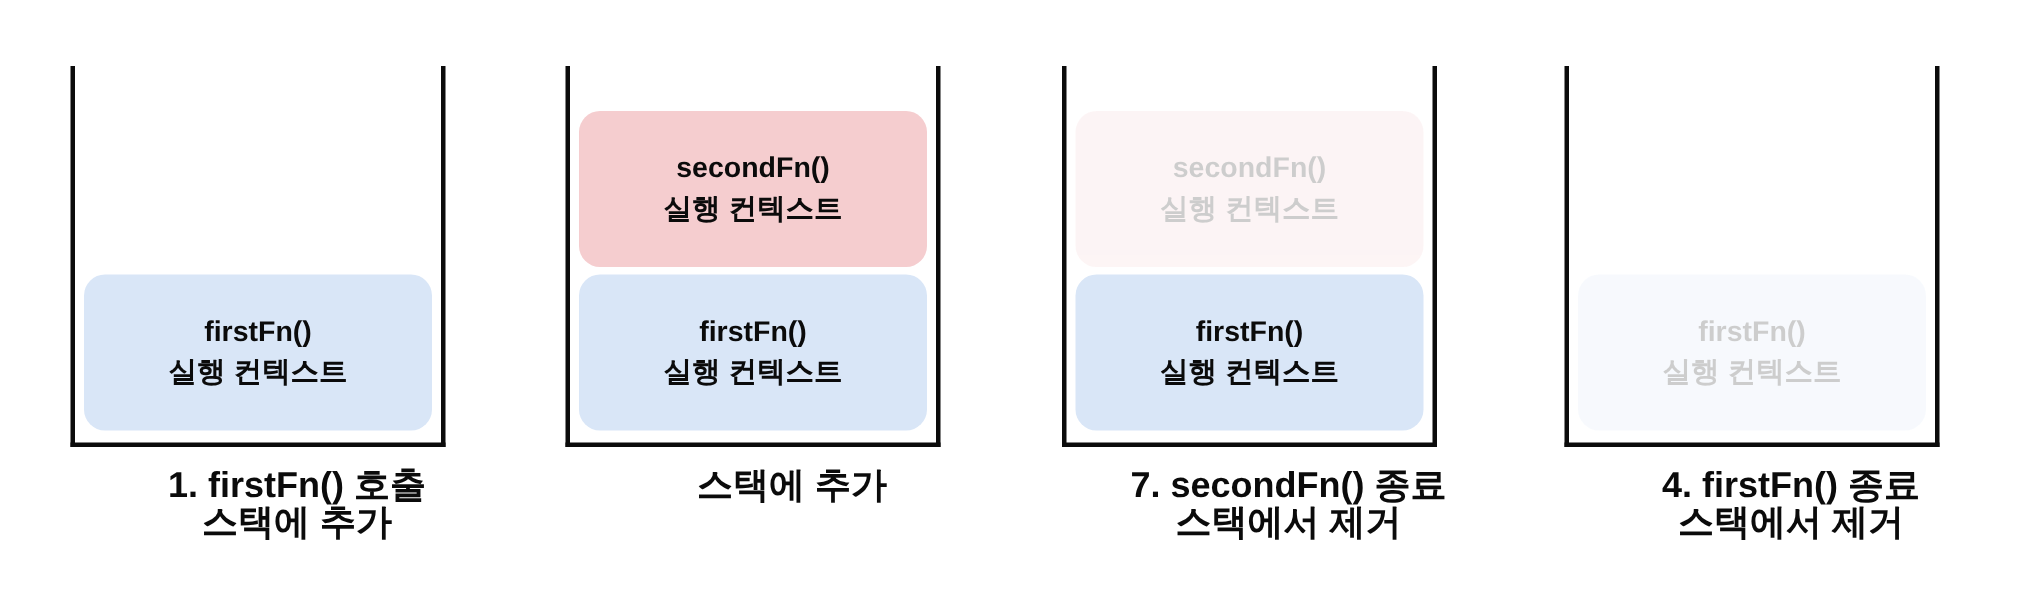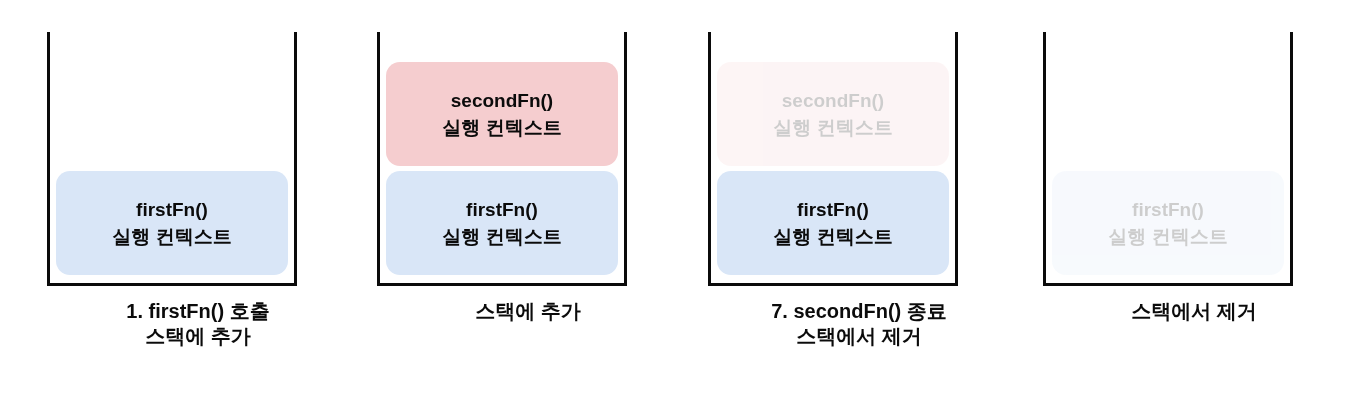--- a/index.html
+++ b/index.html
@@ -6,21 +6,21 @@
   html, body { background: #ffffff; }
   body {
     width: 1350px;
     height: 400px;
     position: relative;
     overflow: hidden;
     font-family: "Liberation Sans", "DejaVu Sans", sans-serif;
     color: #0b0b0b;
   }
   #diagram { position: absolute; inset: 0; }
-  .panel { position: absolute; top: 32px; width: 302px; }
+  .panel { position: absolute; top: 44px; width: 302px; }
   .panel.p0 { left: 47px; }
   .panel.p1 { left: 377px; }
   .panel.p2 { left: 708px; }
   .panel.p3 { left: 1043px; }
   .stack {
     width: 250px;
     height: 254px;
     border: 3px solid var(--wall, #0b0b0b);
     border-top: none;
     display: flex;
@@ -43,21 +43,21 @@
     text-align: center;
     color: #0b0b0b;
   }
   .ctx-box.blue { background: var(--blue, #d9e6f7); }
   .ctx-box.pink { background: var(--pink, #f5cdcf); }
   .ctx-box.faded { opacity: 0.2; }
   .caption {
     margin-top: 13px;
     text-align: center;
     font-weight: bold;
-    font-size: 20px;
+    font-size: 24px;
     line-height: 25px;
     color: #0b0b0b;
   }
 </style>
 </head>
 <body>
 
 <div id="diagram">
   <div class="panel p0">
     <div class="stack">
@@ -108,16 +108,17 @@
   </div>
 
   <div class="panel p3">
     <div class="stack">
   <div class="ctx-box blue faded" style="opacity: 0.2;">
     <div>firstFn()</div>
     <div>실행 컨텍스트</div>
   </div>
 </div>
     <div class="caption">
+      <div>4. firstFn() 종료</div>
       <div>스택에서 제거</div>
     </div>
   </div>
 </div>
 
 </body></html>

